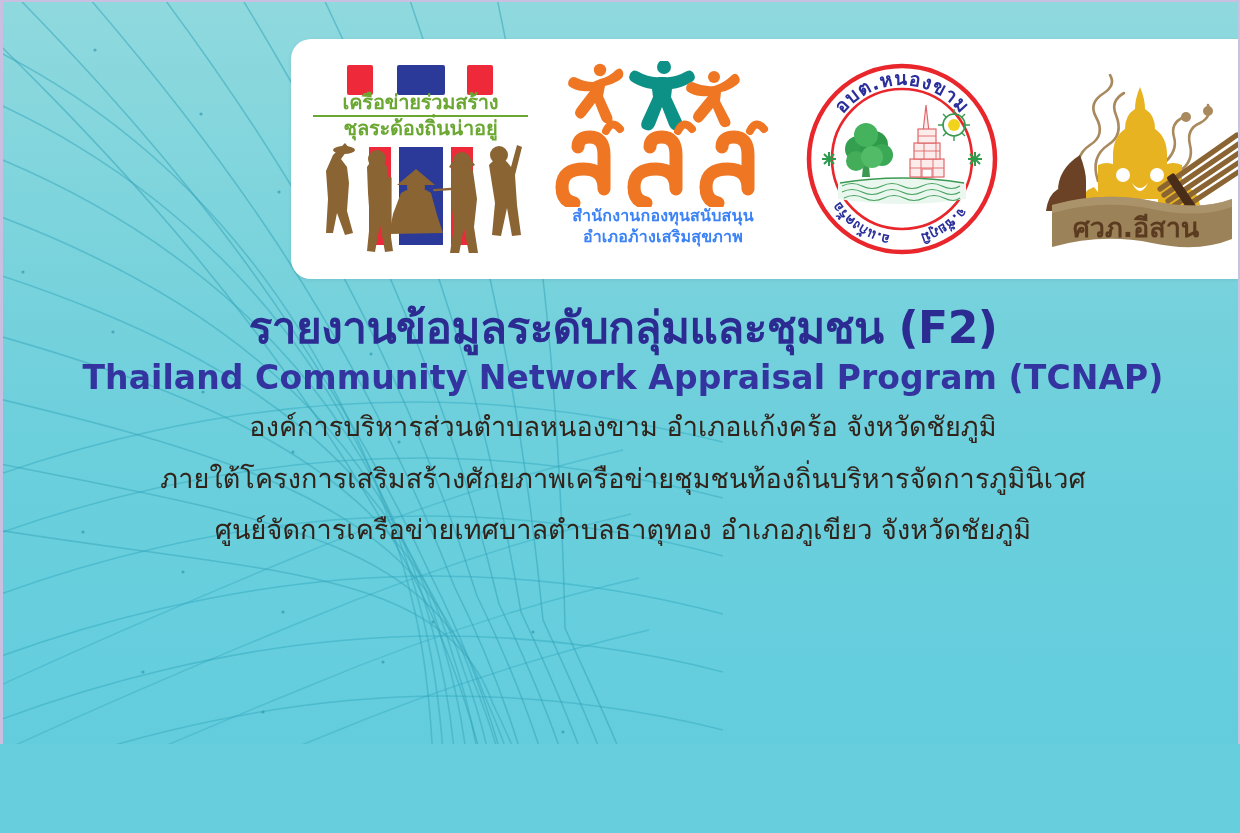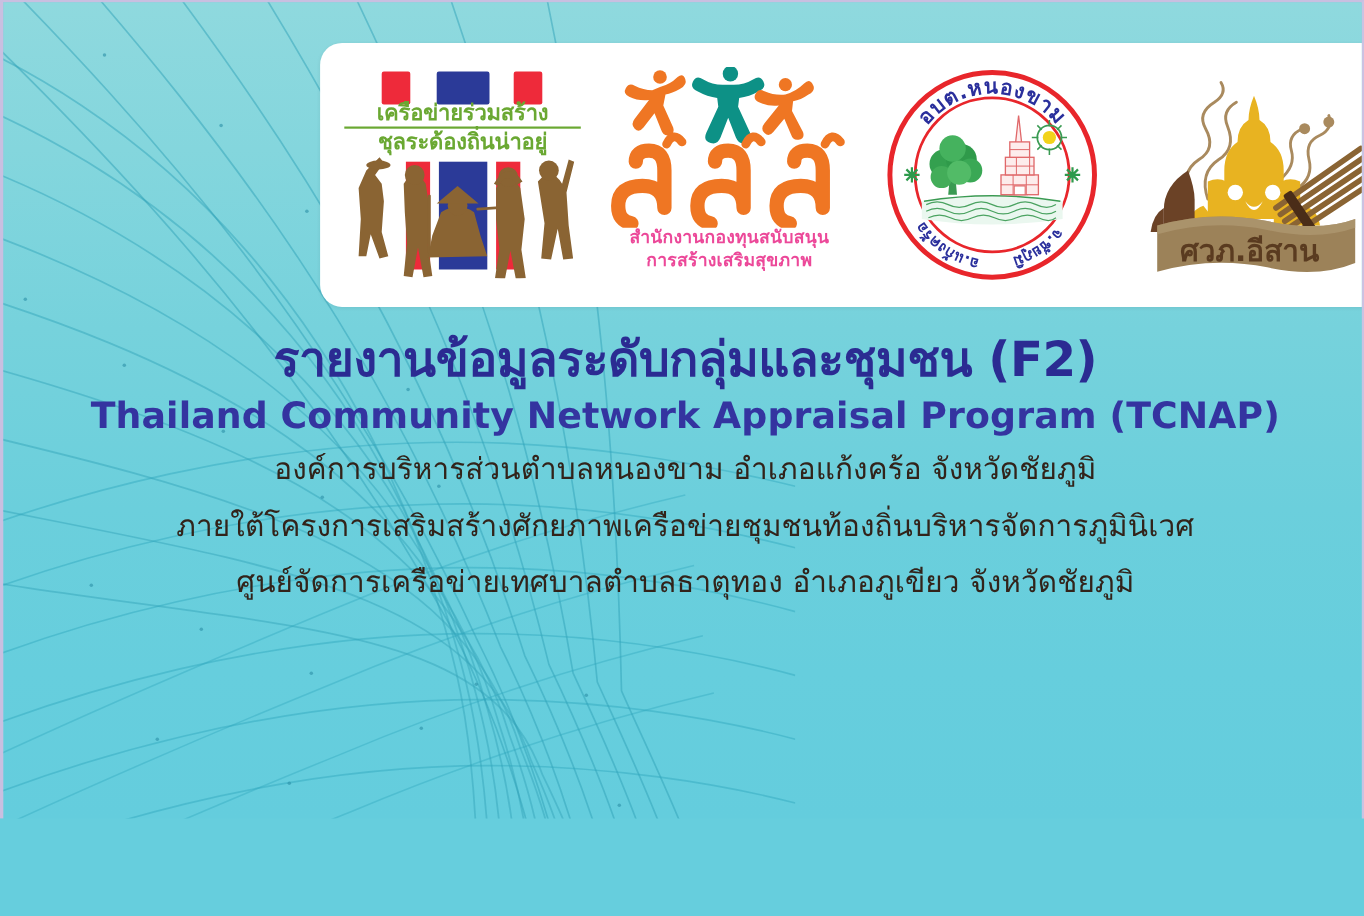--- a/index.html
+++ b/index.html
@@ -44,21 +44,21 @@
   .l1-flag i{position:absolute;top:0;height:98px;display:block;}
   .f-r1{left:0;width:22px;background:#ee2a3a;}
   .f-b{left:30px;width:44px;background:#2b3a98;}
   .f-r2{left:82px;width:22px;background:#ee2a3a;}
   .l1-people{position:absolute;left:10px;top:78px;width:200px;height:116px;z-index:3;}
 
   
   .logo2{width:218px;height:205px;margin-left:26px;}
   .l2-figs{position:absolute;left:8px;top:4px;width:205px;height:74px;}
   .l2-main{position:absolute;left:0;top:58px;width:218px;height:92px;}
-  .l2-sub{position:absolute;left:0;top:148px;width:218px;text-align:center;color:#ec4899;
+  .l2-sub{position:absolute;left:0;top:148px;width:218px;text-align:center;color:#3b82f6;
           font-size:16px;line-height:1.35;font-weight:600;letter-spacing:.2px;}
 
   
   .logo3{width:200px;height:200px;margin-left:30px;}
 
   
   .logo4{width:215px;height:200px;margin-left:30px;}
 
   
   .titles{position:absolute;left:0;top:300px;width:1240px;text-align:center;}
@@ -217,21 +217,21 @@
           </g>
           <g fill="none" stroke="#ef7623" stroke-width="8" stroke-linecap="round">
             <path d="M52 16 q6 -12 14 -2"></path>
             <path d="M124 16 q6 -12 14 -2"></path>
             <path d="M196 16 q6 -12 14 -2"></path>
           </g>
         </svg>
       </div>
       <div class="l2-sub">
         <div>สำนักงานกองทุนสนับสนุน</div>
-        <div>การสร้างเสริมสุขภาพ</div>
+        <div>อำเภอภ้างเสริมสุขภาพ</div>
       </div>
     </div>
 
     <div class="logo logo3">
       <svg viewBox="0 0 200 200" xmlns="http://www.w3.org/2000/svg">
         <defs>
           <path id="arcTop" d="M26 100 a74 74 0 0 1 148 0"></path>
           <path id="arcBotL" d="M100 178 a78 78 0 0 1 -68 -46"></path>
           <path id="arcBotR" d="M168 132 a78 78 0 0 1 -68 46"></path>
         </defs>

